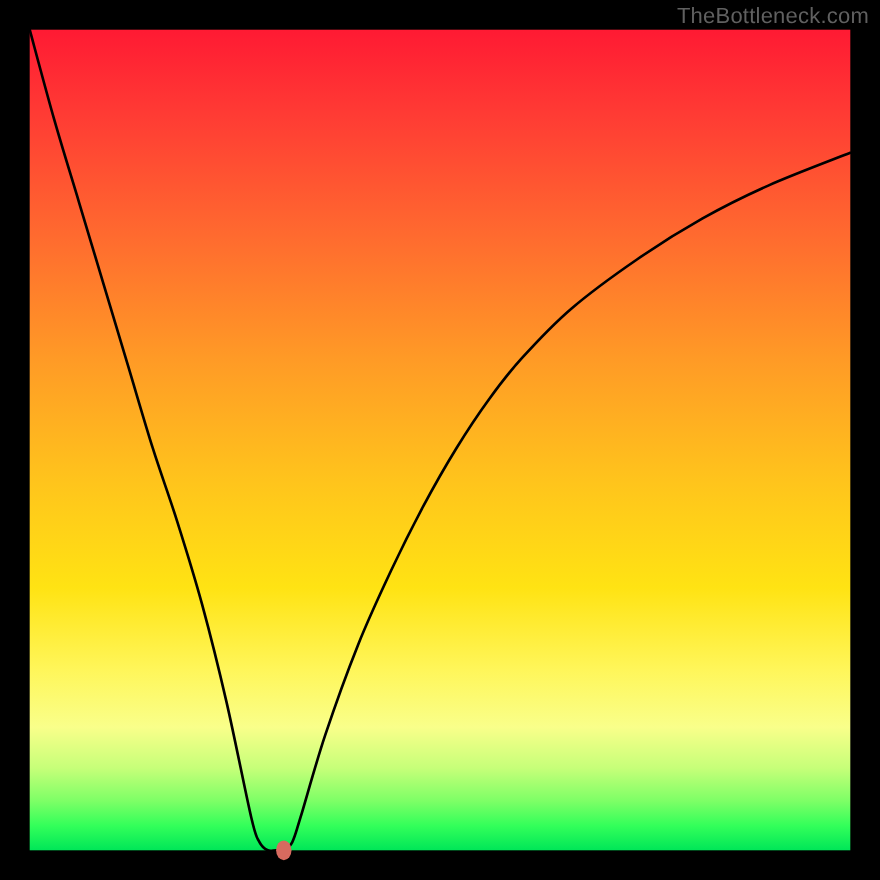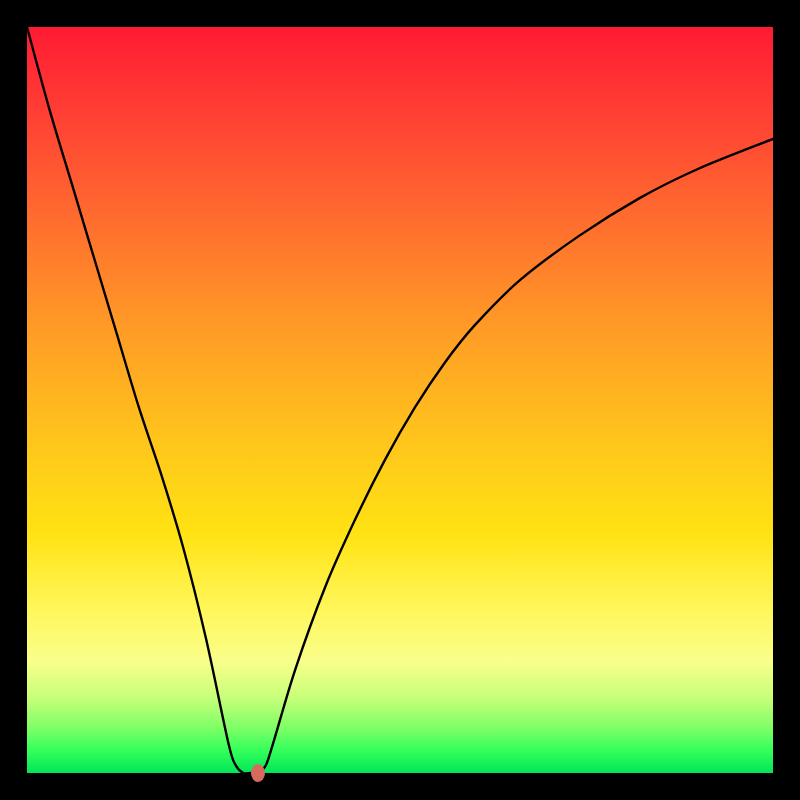--- a/index.html
+++ b/index.html
@@ -65,20 +65,21 @@
     border-radius: 7px / 9px;
     background: #d76a5f;
     transform: translate(-50%, -50%);
   }
 </style>
 </head>
 <body>
 
 <div class="outer">
 
+  <div class="attribution">TheBottleneck.com</div>
 
   <div class="plot-area">
     <svg class="curve" viewBox="0 0 746 746" preserveAspectRatio="none">
       <path id="curve-path" fill="none" stroke="#000000" stroke-width="2.4" stroke-linecap="round" stroke-linejoin="round" d="M 0,0 C 3.73,13.676666666666657 14.919999999999998,55.949999999999946 22.38,82.05999999999995 C 29.84,108.16999999999994 37.3,131.7933333333333 44.76,156.65999999999997 C 52.22,181.52666666666664 59.68,206.39333333333332 67.14,231.26 C 74.6,256.12666666666667 82.06,280.99333333333334 89.52,305.86 C 96.97999999999999,330.7266666666667 104.44,356.83666666666664 111.89999999999999,380.46 C 119.35999999999999,404.0833333333333 126.82,423.97666666666663 134.28,447.59999999999997 C 141.74,471.2233333333333 149.2,494.8466666666667 156.66,522.2 C 164.12,549.5533333333334 171.57999999999998,579.3933333333334 179.04,611.72 C 186.5,644.0466666666666 196.4466666666667,695.0233333333333 201.42000000000002,716.16 C 206.39333333333335,737.2966666666666 206.39333333333337,733.5666666666666 208.88000000000002,738.54 C 211.36666666666667,743.5133333333333 213.85333333333332,744.7566666666667 216.33999999999997,746 C 218.82666666666663,747.2433333333333 221.3133333333333,746 223.79999999999998,746 C 226.28666666666666,746 228.7733333333333,747.2433333333333 231.26,746 C 233.74666666666667,744.7566666666667 236.23333333333332,743.5133333333333 238.72,738.54 C 241.20666666666668,733.5666666666666 241.20666666666668,732.3233333333333 246.18,716.16 C 251.15333333333334,699.9966666666667 259.8566666666667,667.67 268.56,641.56 C 277.2633333333333,615.4499999999999 288.4533333333334,584.3666666666667 298.40000000000003,559.5 C 308.3466666666667,534.6333333333333 318.29333333333335,513.4966666666667 328.24,492.36 C 338.18666666666667,471.22333333333336 348.1333333333333,451.33000000000004 358.08,432.68 C 368.02666666666664,414.03 377.97333333333336,396.62333333333333 387.92,380.46 C 397.8666666666667,364.2966666666666 407.8133333333334,349.37666666666667 417.76000000000005,335.7 C 427.7066666666667,322.0233333333333 435.16666666666663,312.0766666666667 447.59999999999997,298.40000000000003 C 460.0333333333333,284.72333333333336 474.9533333333334,268.56 492.36,253.64 C 509.76666666666665,238.71999999999997 532.1466666666666,222.55666666666664 552.04,208.88 C 571.9333333333333,195.20333333333335 591.8266666666666,182.77000000000004 611.7199999999999,171.58000000000004 C 631.6133333333332,160.39000000000004 649.02,151.6866666666667 671.4,141.74 C 693.78,131.79333333333332 733.5666666666666,116.87333333333332 746,111.89999999999998"></path>
     </svg>
     <div id="marker" class="marker" style="left: 231.26px; top: 746px; background: rgb(215, 106, 95);"></div>
   </div>
 
 </div>
 

